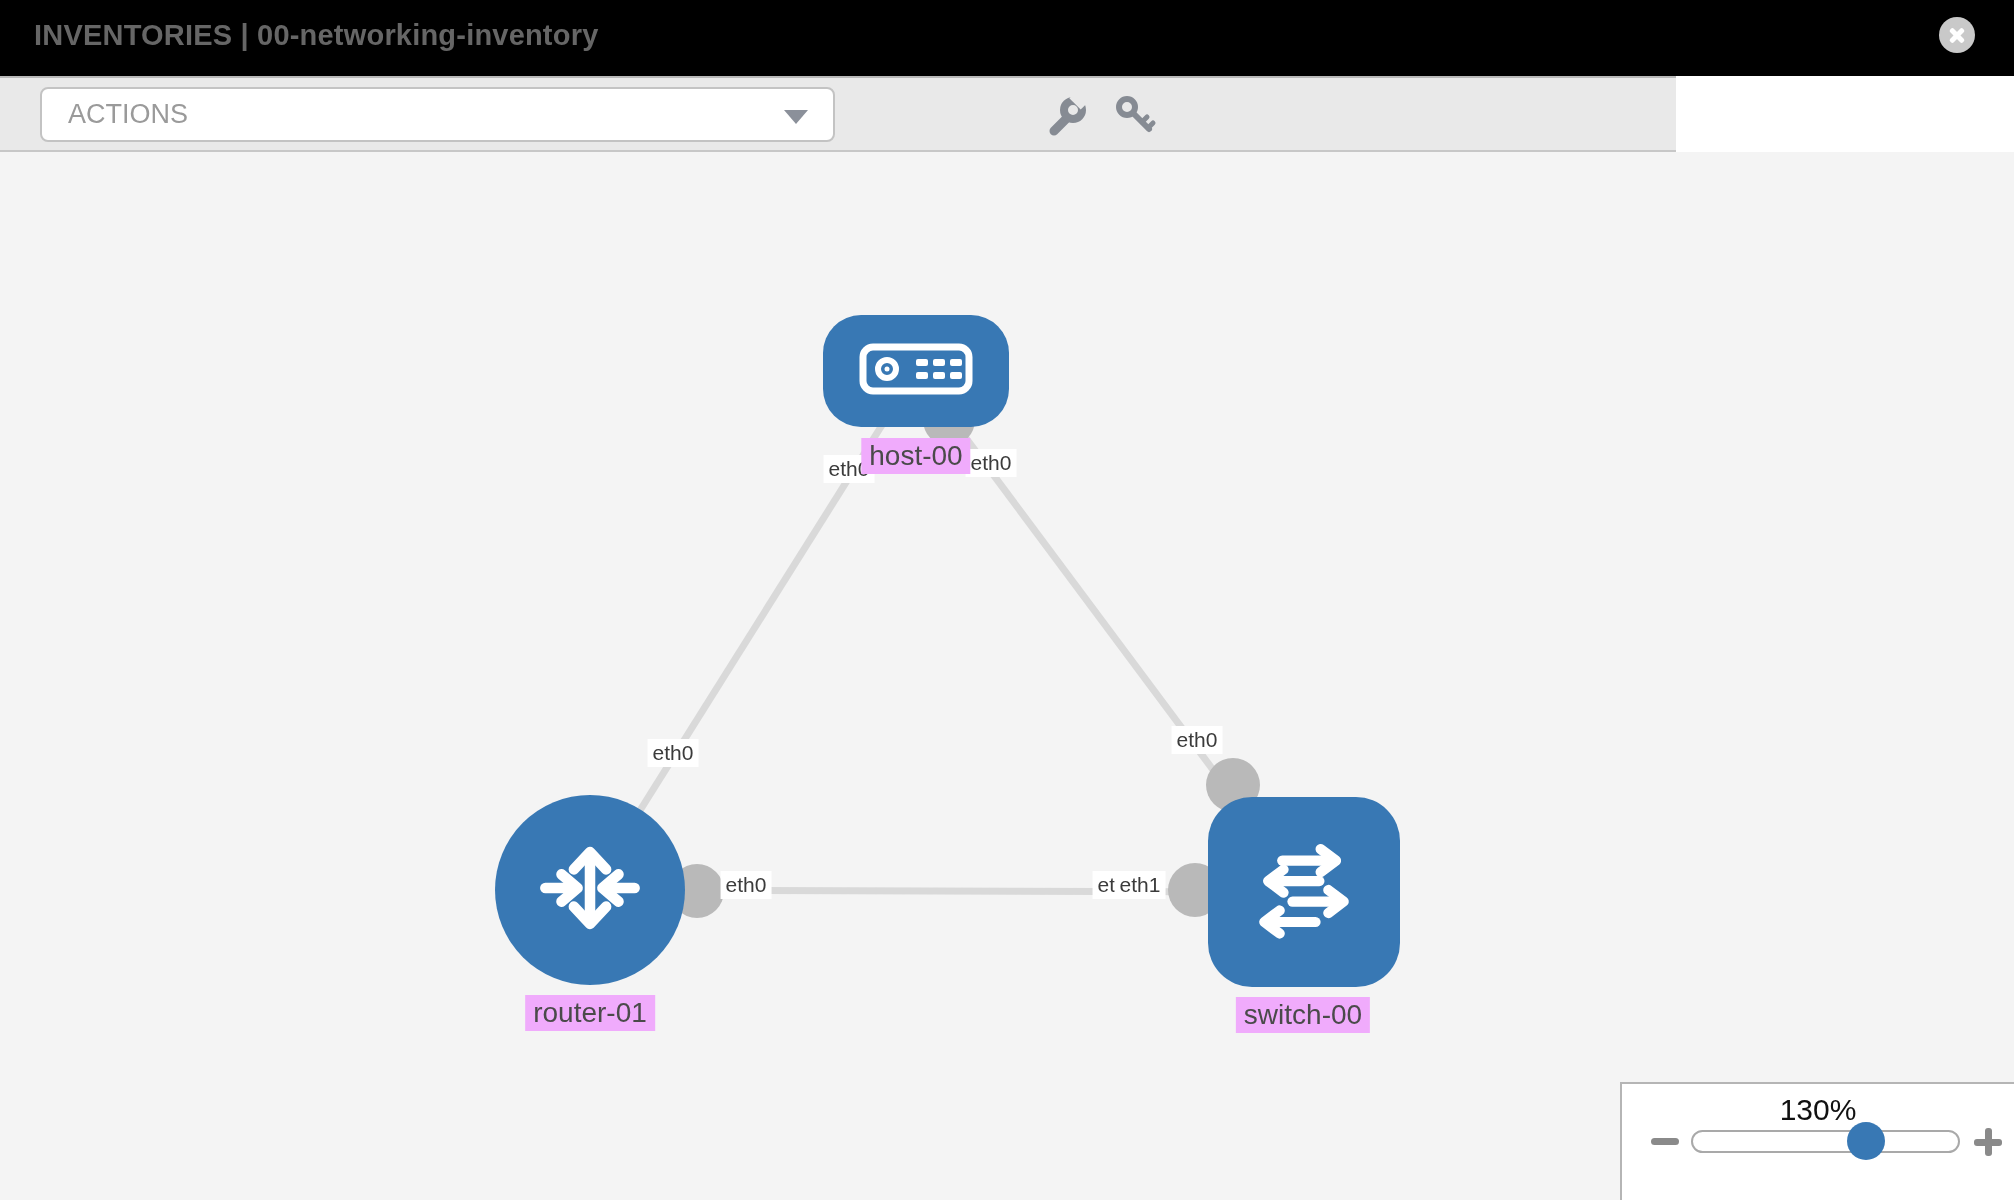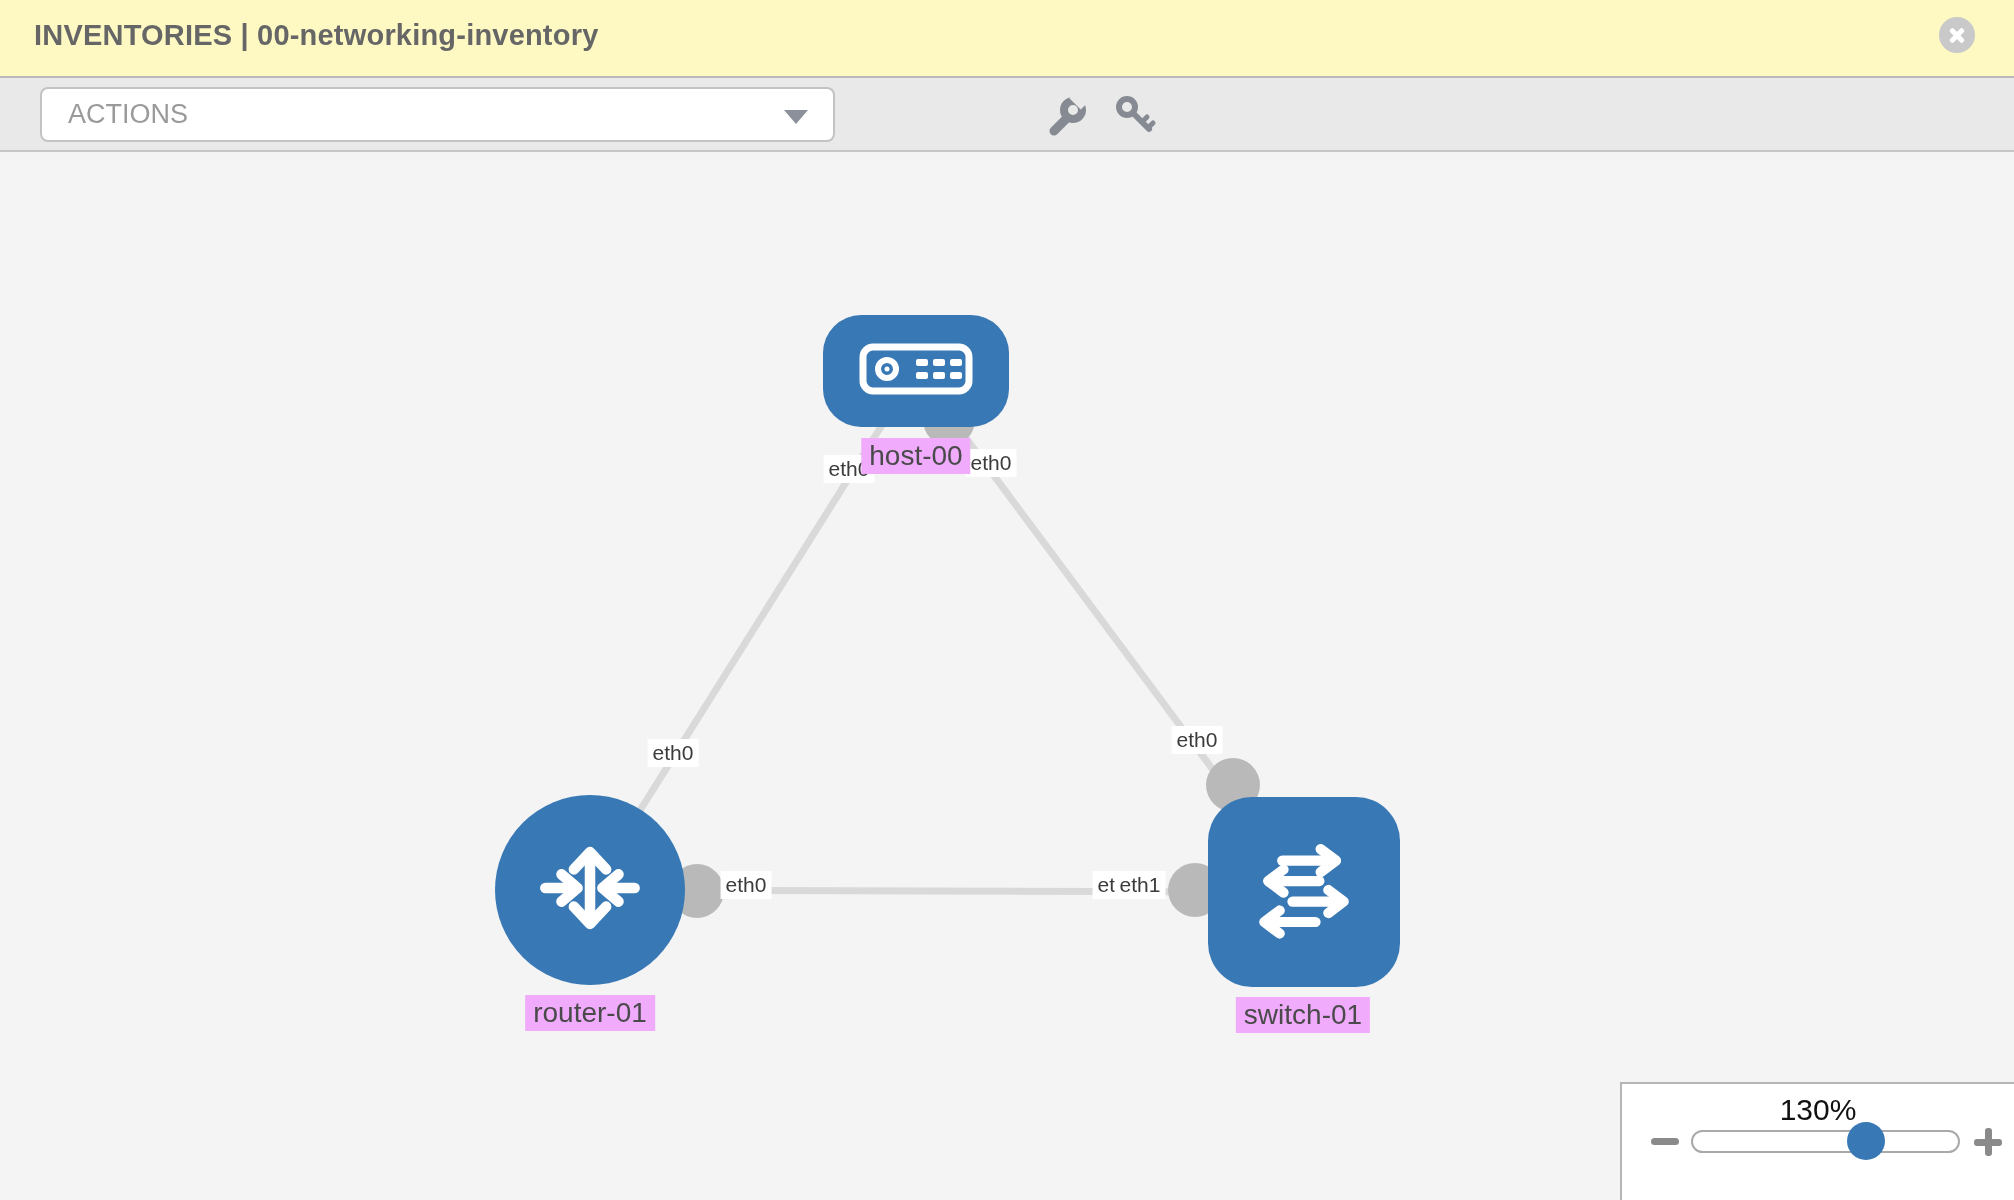--- a/index.html
+++ b/index.html
@@ -1,32 +1,32 @@
 <!DOCTYPE html>
 <html><head>
 <meta charset="utf-8">
 <style>
   * { margin:0; padding:0; box-sizing:border-box; }
   html,body { width:2014px; height:1200px; overflow:hidden; background:#fff;
               font-family:"Liberation Sans", sans-serif; position:relative; }
 
   
-  .header { position:absolute; left:0; top:0; width:2014px; height:76px; background:#fef9c3; }
+  .header { position:absolute; left:0; top:0; width:2014px; height:76px; background:#000000; }
   .header-title { position:absolute; left:34px; top:19px; font-size:29px; font-weight:bold;
                   color:#666; letter-spacing:0.2px; }
   .close-btn { position:absolute; right:39px; top:17px; width:36px; height:36px;
                border-radius:50%; background:#c9c9c9; cursor:pointer; }
   .close-btn::before, .close-btn::after {
     content:""; position:absolute; left:9px; top:15.5px; width:18px; height:5px;
     border-radius:2px; background:#fff; }
   .close-btn::before { transform:rotate(45deg); }
   .close-btn::after  { transform:rotate(-45deg); }
 
   
-  .toolbar { position:absolute; left:0; top:76px; width:2014px; height:76px;
+  .toolbar { position:absolute; left:0; top:76px; width:1676px; height:76px;
              background:#e9e9e9; border-top:2px solid #b9b9b9; border-bottom:2px solid #c7c7c7; }
   .dropdown { position:absolute; top:9px; height:55px; background:#fff;
               border:2px solid #c3c3c3; border-radius:8px; display:flex; align-items:center;
               padding:0 26px; font-size:27px; color:#9a9a9a; cursor:pointer; }
   .dropdown-actions { left:40px;  width:795px; }
   .dropdown-search  { left:1183px; width:797px; }
   .caret { position:absolute; right:25px; top:21px; width:0; height:0;
            border-left:12px solid transparent; border-right:12px solid transparent;
            border-top:14px solid #8b909a; }
   .tool-icon { position:absolute; top:15px; width:46px; height:46px; cursor:pointer; }
@@ -161,21 +161,21 @@
         <path d="M41 59 L77 59"></path>
           <path d="M69 50 L81 59 L69 68"></path>
         <path d="M59 75 L23 75"></path>
           <path d="M31 66 L19 75 L31 84"></path>
       </svg>
     </span>
   </div>
 
   <div class="node-label label-host">host-00</div>
   <div class="node-label label-router">router-01</div>
-  <div class="node-label label-switch">switch-01</div>
+  <div class="node-label label-switch">switch-00</div>
 
   <div class="iface-label iface-a">eth0</div>
   <div class="iface-label iface-b">eth0</div>
   <div class="iface-label iface-c">eth0</div>
   <div class="iface-label iface-d">eth0</div>
   <div class="iface-label iface-e">eth0</div>
   <div class="iface-label iface-f0">eth0</div>
   <div class="iface-label iface-f1">eth1</div>
 </div>
 

